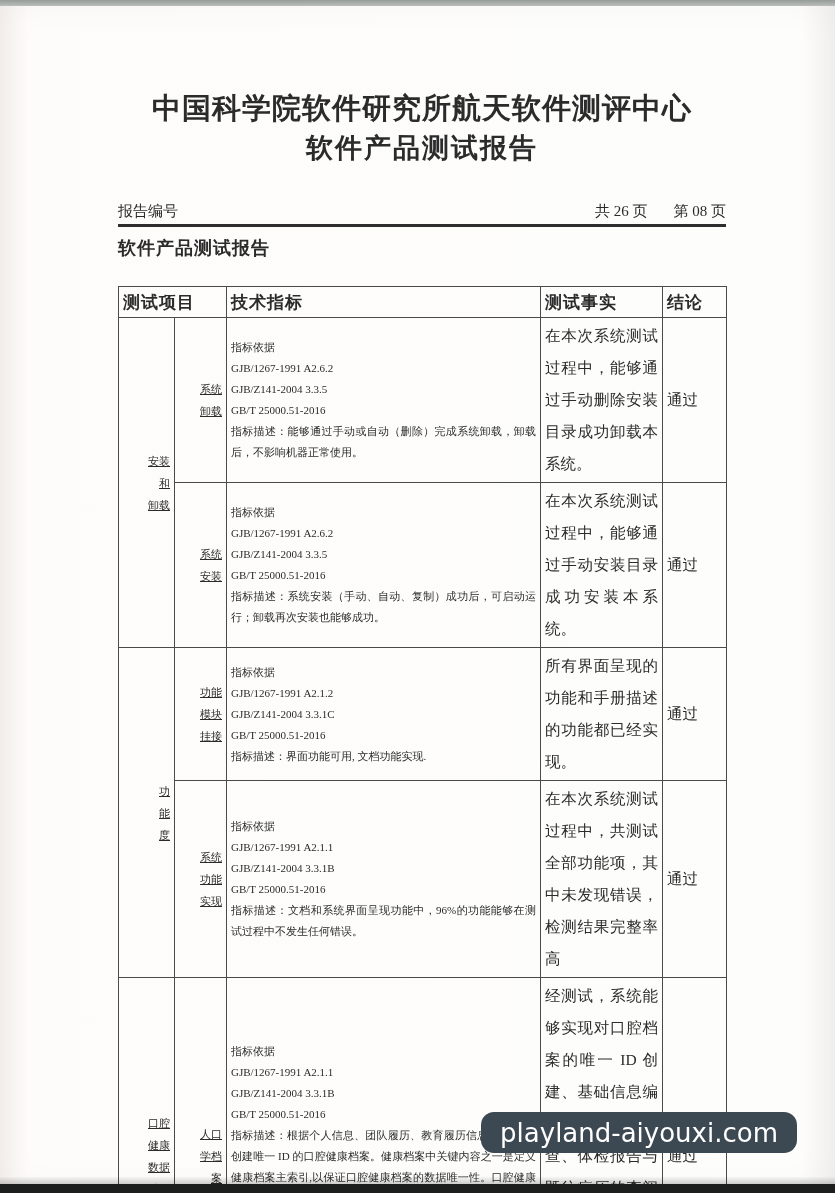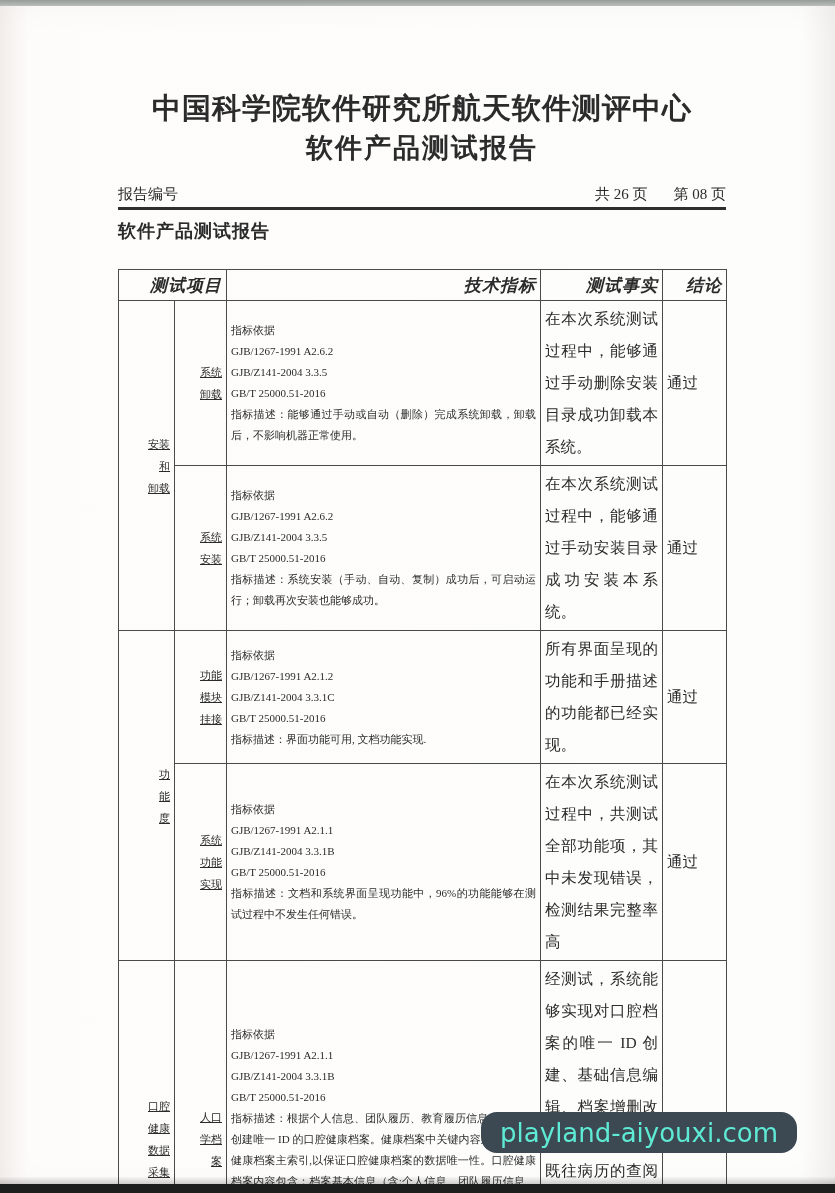--- a/index.html
+++ b/index.html
@@ -34,21 +34,21 @@
   .title-block{margin-top:88px;text-align:center;}
   .title-line1{
     font-size:29px;font-weight:bold;letter-spacing:1px;
     line-height:40px;white-space:nowrap;
   }
   .title-line2{
     font-size:27px;font-weight:bold;letter-spacing:2px;
     line-height:40px;
   }
   .meta-row{
-    margin-top:15px;
+    margin-top:32px;
     display:flex;justify-content:space-between;align-items:flex-end;
     font-size:15px;line-height:22px;
     border-bottom:3px solid #2e2e2e;
     padding-bottom:2px;
   }
   .meta-right{display:flex;gap:26px;}
   .section-title{
     margin-top:7px;
     font-size:18px;font-weight:bold;letter-spacing:1px;
     line-height:28px;
@@ -64,23 +64,22 @@
   table.report col.c-spec{width:314px;}
   table.report col.c-fact{width:122px;}
   table.report col.c-concl{width:64px;}
   table.report th, table.report td{
     border:1.6px solid #4a4a4a;
     padding:2px 4px;
     vertical-align:middle;
   }
   table.report th{
     font-size:17px;font-weight:bold;
-    height:26px;text-align:right;
+    height:26px;text-align:left;
     letter-spacing:1px;
-    font-style:italic;
   }
   td.group-cell, td.item-cell{
     text-align:right;
     font-size:11px;
     white-space:pre-line;
     line-height:22px;
     text-decoration:underline;
   }
   td.spec-cell{
     vertical-align:top;
@@ -217,17 +216,17 @@
 GJB/Z141-2004 3.3.1B
 GB/T 25000.51-2016
 指标描述：根据个人信息、团队履历、教育履历信息,在系统中创建唯一 ID 的口腔健康档案。健康档案中关键内容之一是定义健康档案主索引,以保证口腔健康档案的数据唯一性。口腔健康档案内容包含：档案基本信息（含:个人信息、团队履历信息、教育履历信息）,历史体检报告、口腔云图相关信息.健康档案管理主要功能包含：新建档案、编辑档案、查看档案、查看历史体检报告、查看既往病历、筛选/查找健康档案等。</td>
           <td class="fact-cell">经测试，系统能够实现对口腔档案的唯一 ID 创建、基础信息编辑、档案增删改查、体检报告与既往病历的查阅与搜索等功能操作；本次测试功能实现，符合指标要求。</td>
           <td class="concl-cell">通过</td>
         </tr>
       </tbody>
     </table>
   </div>
 
-  <div class="watermark" style="background: rgb(60, 72, 82); color: #5eead4; border-radius: 16px;">playland-aiyouxi.com</div>
+  <div class="watermark" style="background: rgb(60, 72, 82); color: #ffffff;">playland-aiyouxi.com</div>
 
   <div class="bottom-shade"></div>
   <div class="bottom-strip"></div>
 </div>
 
 </body></html>

